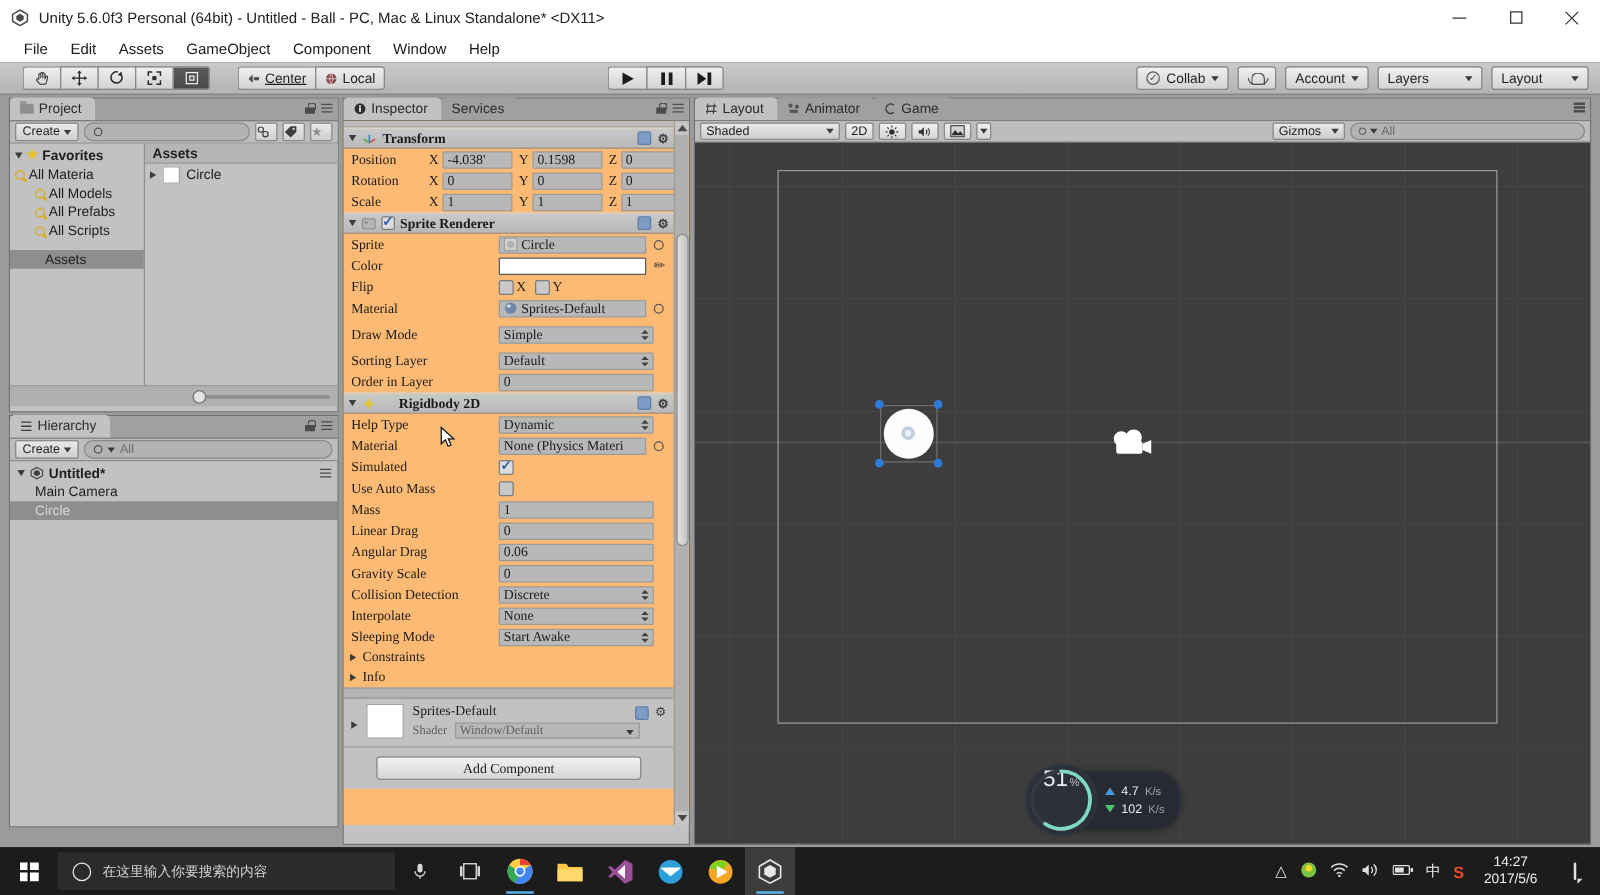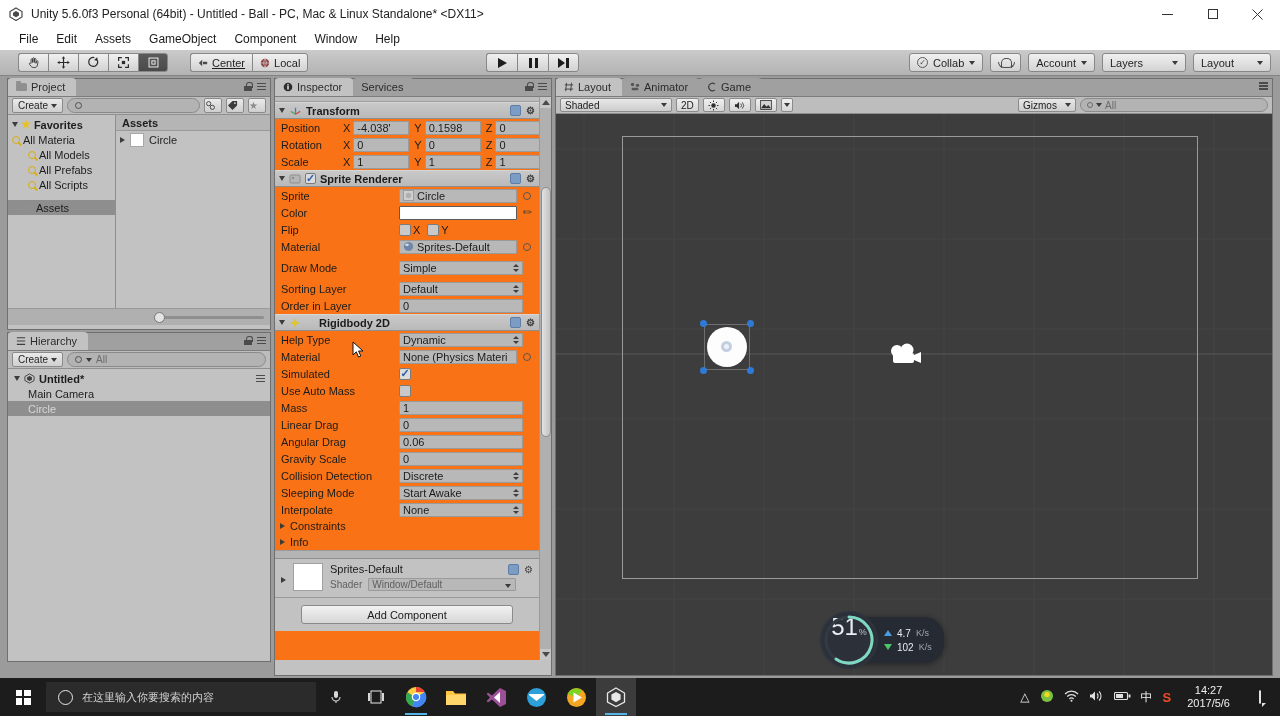--- a/index.html
+++ b/index.html
@@ -165,21 +165,21 @@
   
   #hierarchy-panel { left: 7px; top: 282px; width: 264px; height: 330px; }
   .hier-row { height: 15px; display:flex; align-items:center; gap:4px; font-size:11px;
       color:#1d1d1d; padding-left: 6px; }
   .hier-row.selected { background: #8e8e8e; color: #d8d8d8; }
   .hier-row.root { font-weight: bold; }
   .unity-mini { width: 11px; height: 11px; display:flex; align-items:center; justify-content:center; }
 
   
   #inspector-panel { left: 274px; top: 28px; width: 278px; height: 598px; }
-  .insp-body { position: relative; height: 563px; background: #f97316; overflow: hidden; }
+  .insp-body { position: relative; height: 563px; background: #fdba74; overflow: hidden; font-family: Liberation Serif, serif; }
   .insp-clip { position:absolute; left:0; top:0; right: 12px; bottom: 0; overflow:hidden; }
   .insp-scroll { position:absolute; right:0; top:0; width:12px; bottom:0; background:#b0b0b0;
      border-left:1px solid #9a9a9a; }
   .sb-arrow { height:11px; display:flex; align-items:center; justify-content:center; background:#c6c6c6; }
   .sb-up { width:0;height:0;border-bottom:5px solid #4a4a4a;border-left:4px solid transparent;border-right:4px solid transparent;}
   .sb-dn { width:0;height:0;border-top:5px solid #4a4a4a;border-left:4px solid transparent;border-right:4px solid transparent;}
   .sb-thumb { position:absolute; left:1px; top:90px; width:10px; height:250px;
      background: linear-gradient(90deg,#e2e2e2,#c2c2c2); border:1px solid #8c8c8c; border-radius:5px; }
 
   .comp-hdr {
@@ -246,21 +246,21 @@
      border:3px solid #c3cfe0; background:#eef2f8; }
 
   .cam-gizmo { position:absolute; color:#fff; }
 
   
   .net-overlay { position:absolute; background:#262a33; border-radius:20px;
      display:flex; align-items:center; box-shadow: 0 1px 6px rgba(0,0,0,.45); }
   .net-dial { width: 54px; height:54px; border-radius:50%; background:#2b3039;
      display:flex; align-items:baseline; justify-content:center; position:relative;
      box-shadow: 0 0 0 2px #2e343e; }
-  .net-dial .num { font-size: 24px; color:#e8eef5; font-family:"Liberation Sans",sans-serif; }
+  .net-dial .num { font-size: 18px; color:#e8eef5; font-family:"Liberation Sans",sans-serif; }
   .net-dial .pct { font-size: 9px; color:#b9c2cc; margin-left:1px; }
   .net-rows { display:flex; flex-direction:column; gap:3px; padding: 0 12px 0 8px; }
   .net-row { display:flex; align-items:center; gap:5px; }
   .net-row .val { font-size: 10px; color:#e6ecf2; }
   .net-row .unit { font-size: 9px; color:#9aa5b1; }
   .arrow-up { width:0;height:0;border-bottom:6px solid #4a9be0;border-left:4px solid transparent;border-right:4px solid transparent;}
   .arrow-dn { width:0;height:0;border-top:6px solid #4cc46a;border-left:4px solid transparent;border-right:4px solid transparent;}
 
   
   .taskbar { position:absolute; left:0; bottom:0; width:1280px; height: 38px;
@@ -783,33 +783,33 @@
             <span class="lbl">Collision Detection</span>
             <span class="fld dropdown" style="width:124px">
               <span>Discrete</span>
               <span class="dd-arrows">
                   <i class="u"></i>
                   <i class="d"></i>
                 </span>
             </span>
           </div>
           <div class="row">
-            <span class="lbl">Sleeping Mode</span>
+            <span class="lbl">Interpolate</span>
             <span class="fld dropdown" style="width:124px">
-              <span>Start Awake</span>
+              <span>None</span>
               <span class="dd-arrows">
                   <i class="u"></i>
                   <i class="d"></i>
                 </span>
             </span>
           </div>
           <div class="row">
-            <span class="lbl">Interpolate</span>
+            <span class="lbl">Sleeping Mode</span>
             <span class="fld dropdown" style="width:124px">
-              <span>None</span>
+              <span>Start Awake</span>
               <span class="dd-arrows">
                   <i class="u"></i>
                   <i class="d"></i>
                 </span>
             </span>
           </div>
           <div class="foldout">
             <i class="tri-r"></i>
             <span>Constraints</span>
           </div>

